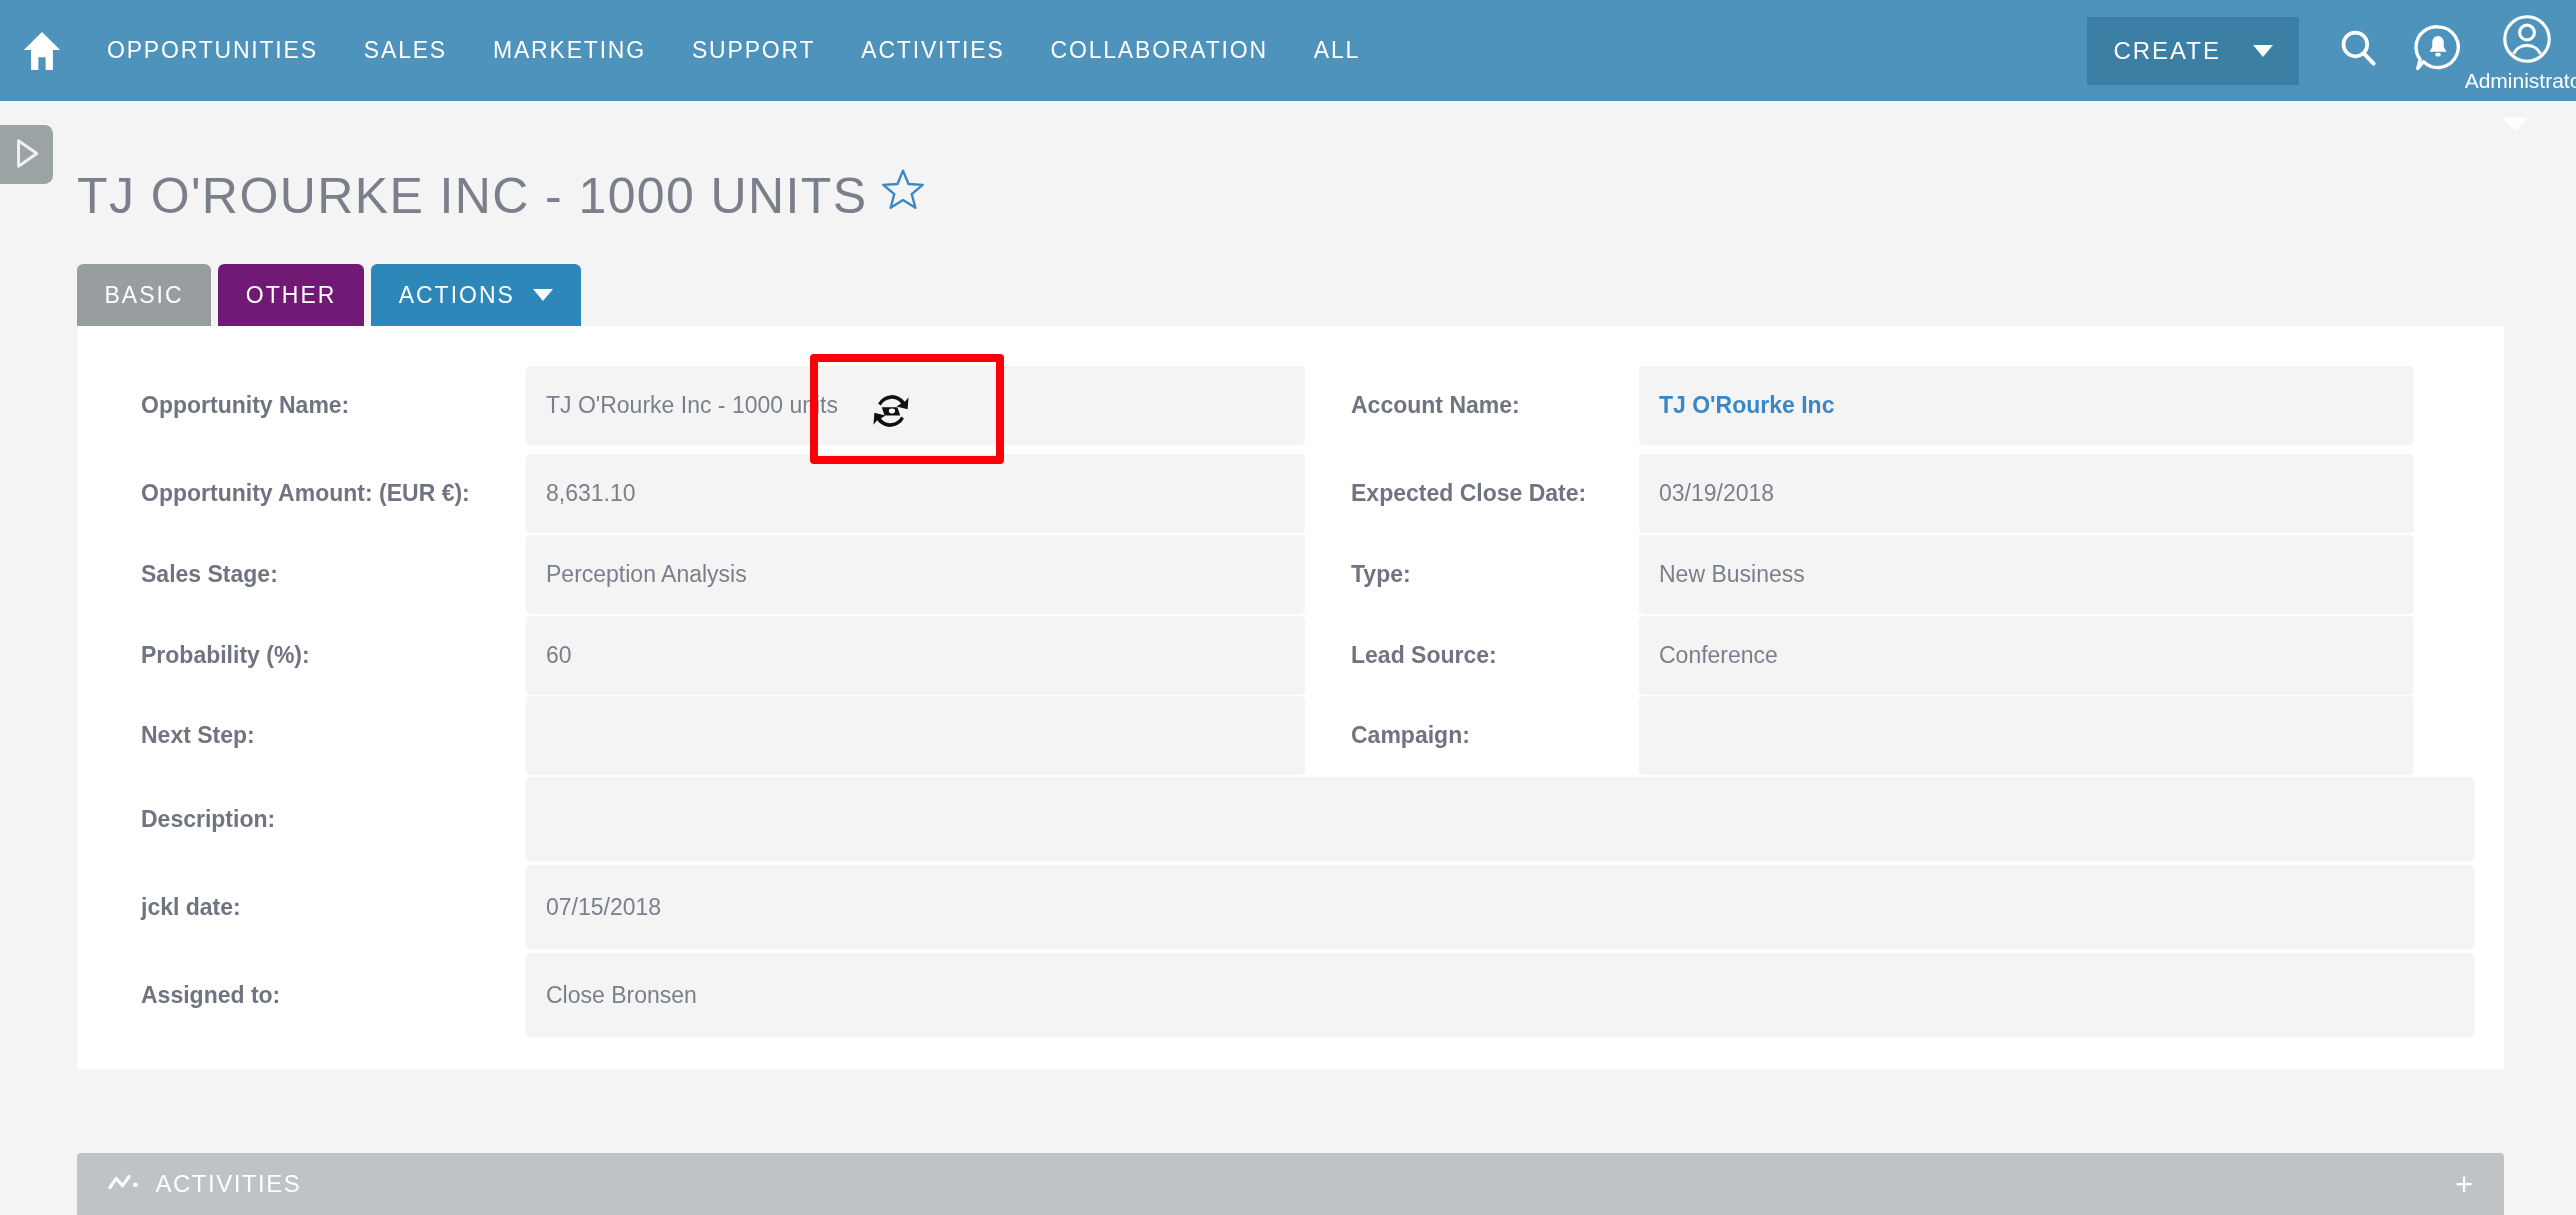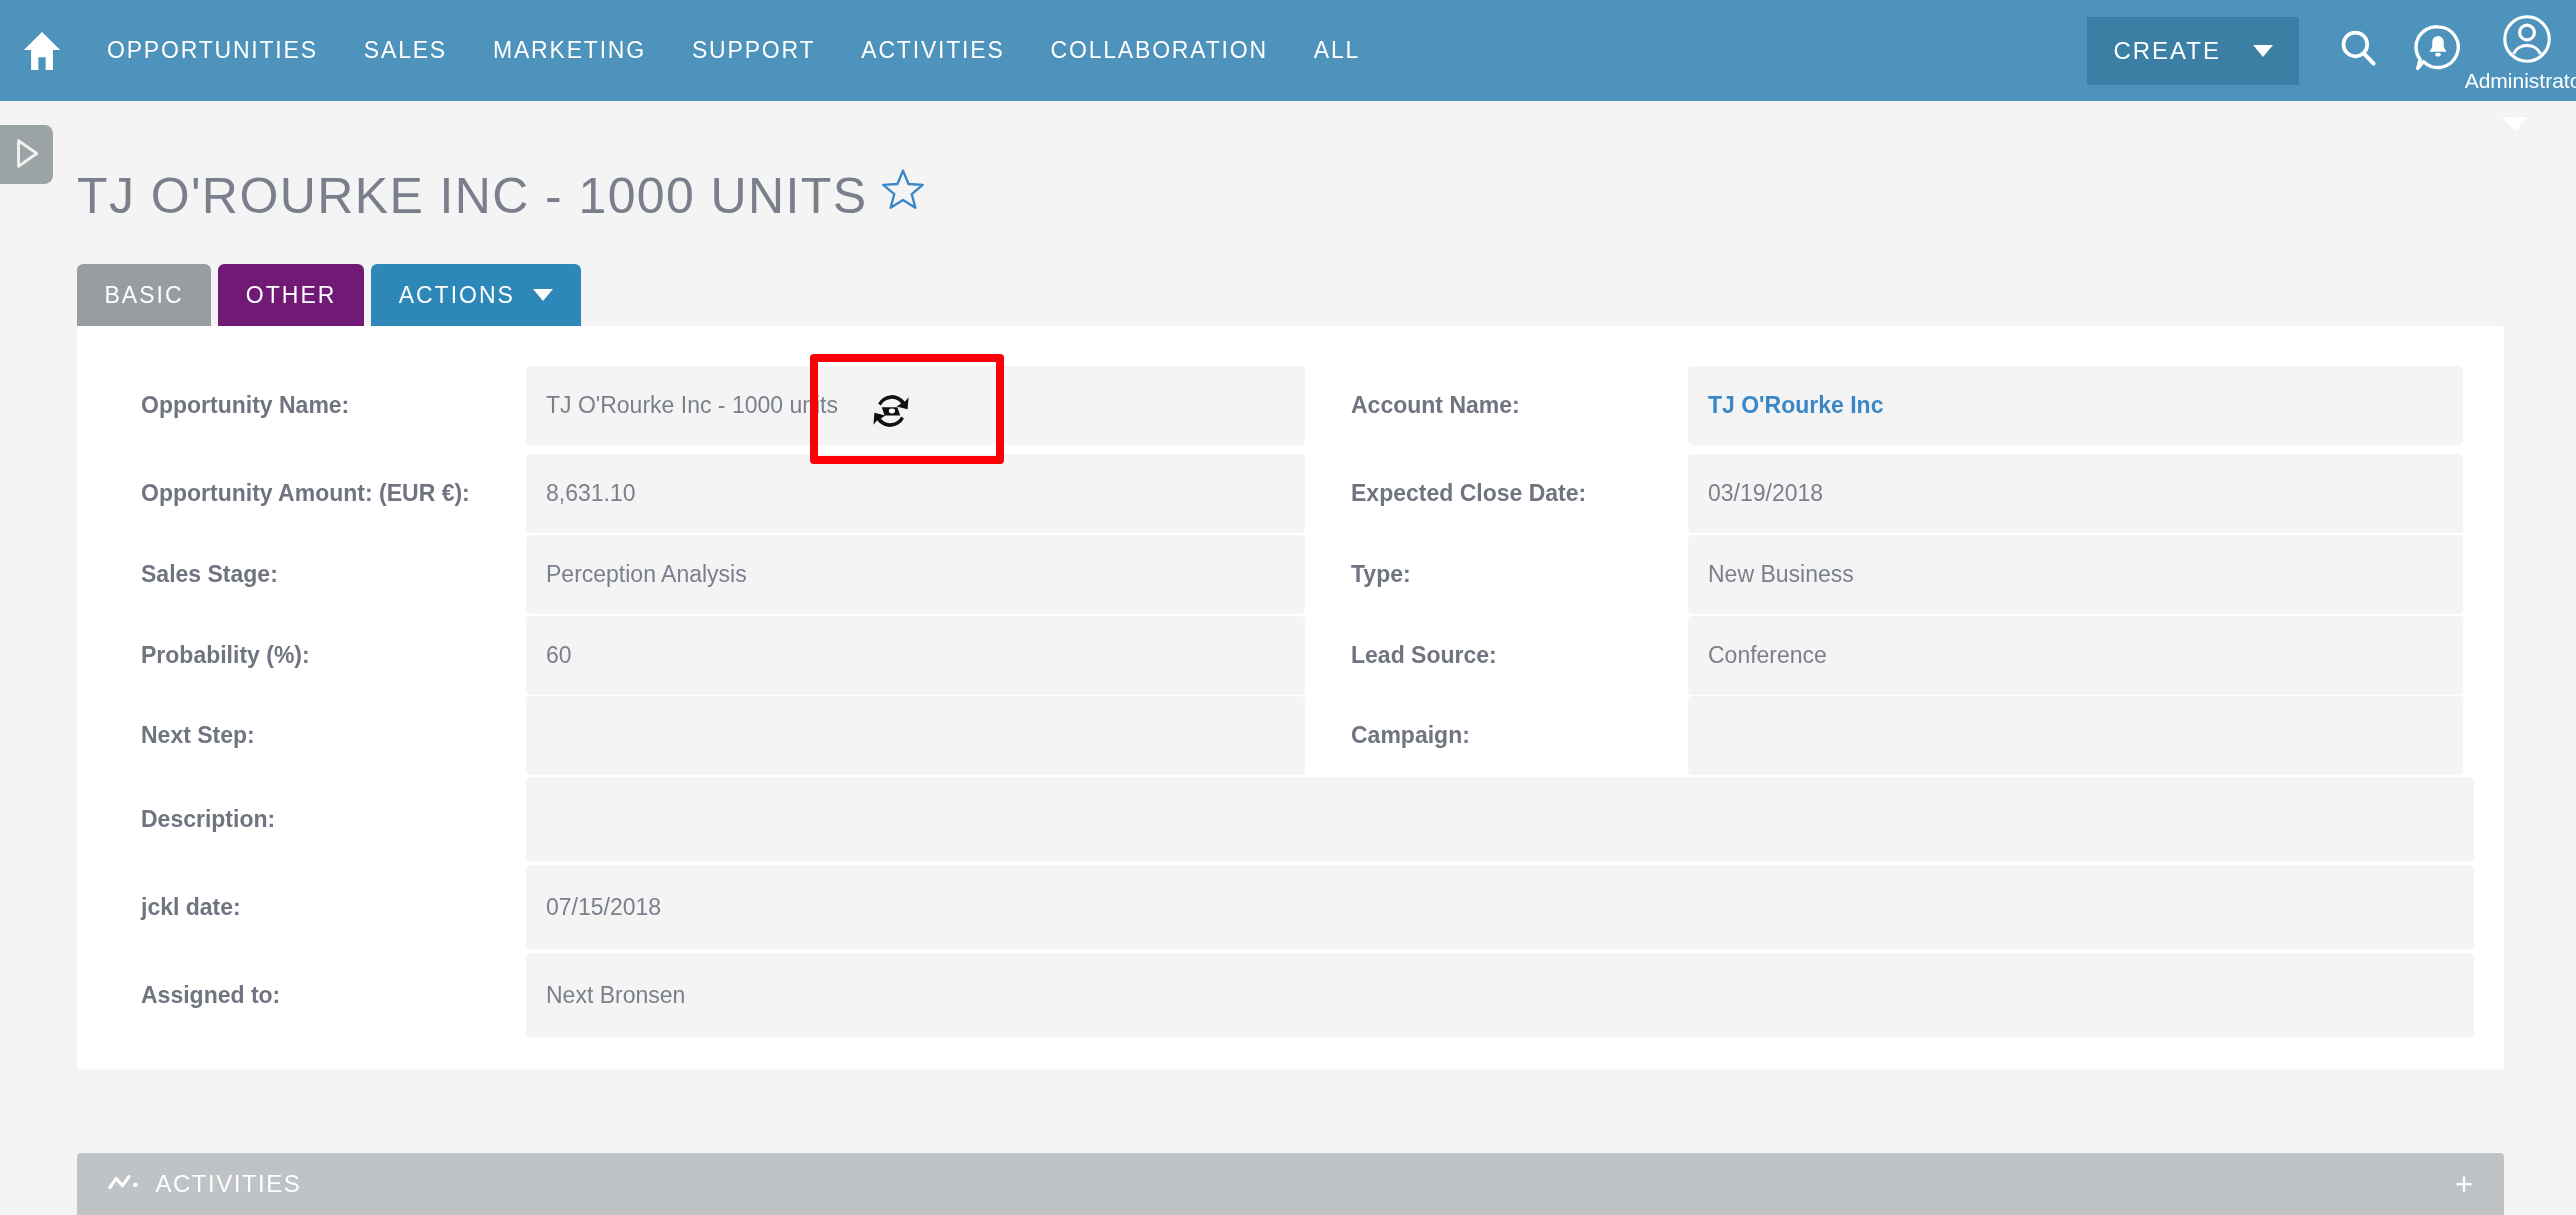--- a/index.html
+++ b/index.html
@@ -154,21 +154,21 @@
     font-size: 23px;
     height: 79px;
   }
   .fvalue.tall { height: 84px; }
   .fvalue.link { color: #3a87c8; font-weight: bold; cursor: pointer; }
 
   
   .lbl-left  { left: 64px; width: 376px; }
   .val-left  { left: 449px; width: 779px; }
   .lbl-right { left: 1274px; width: 348px; }
-  .val-right { left: 1611px; width: 775px; }
+  .val-right { left: 1562px; width: 775px; }
   .val-wide  { left: 449px; width: 1948px; }
 
   
   #activities {
     position: absolute; left: 77px; top: 1153px;
     width: 2427px; height: 62px;
     background: #c0c3c5;
     border-radius: 3.7px 3.7px 0 0;
     display: flex; align-items: center;
     padding: 0 31px;
@@ -372,21 +372,21 @@
     <span class="flabel">jckl date:</span>
   </div>
   <div class="frow fvalue val-wide tall" style="top:539px">
     <span>07/15/2018</span>
   </div>
 
   <div class="frow lbl-left" style="top:627px;height:84px">
     <span class="flabel">Assigned to:</span>
   </div>
   <div class="frow fvalue val-wide tall" style="top:627px">
-    <span>Next Bronsen</span>
+    <span>Close Bronsen</span>
   </div>
 
 </div>
 
 <div id="activities">
   <span>
     <svg width="31" height="20" viewBox="0 0 34 22">
       <polyline points="2,16 9,6 16,14 23,4" fill="none" stroke="#ffffff" stroke-width="3.4" stroke-linecap="round" stroke-linejoin="round"></polyline>
       <circle cx="30" cy="13" r="2.6" fill="#ffffff"></circle>
     </svg>

